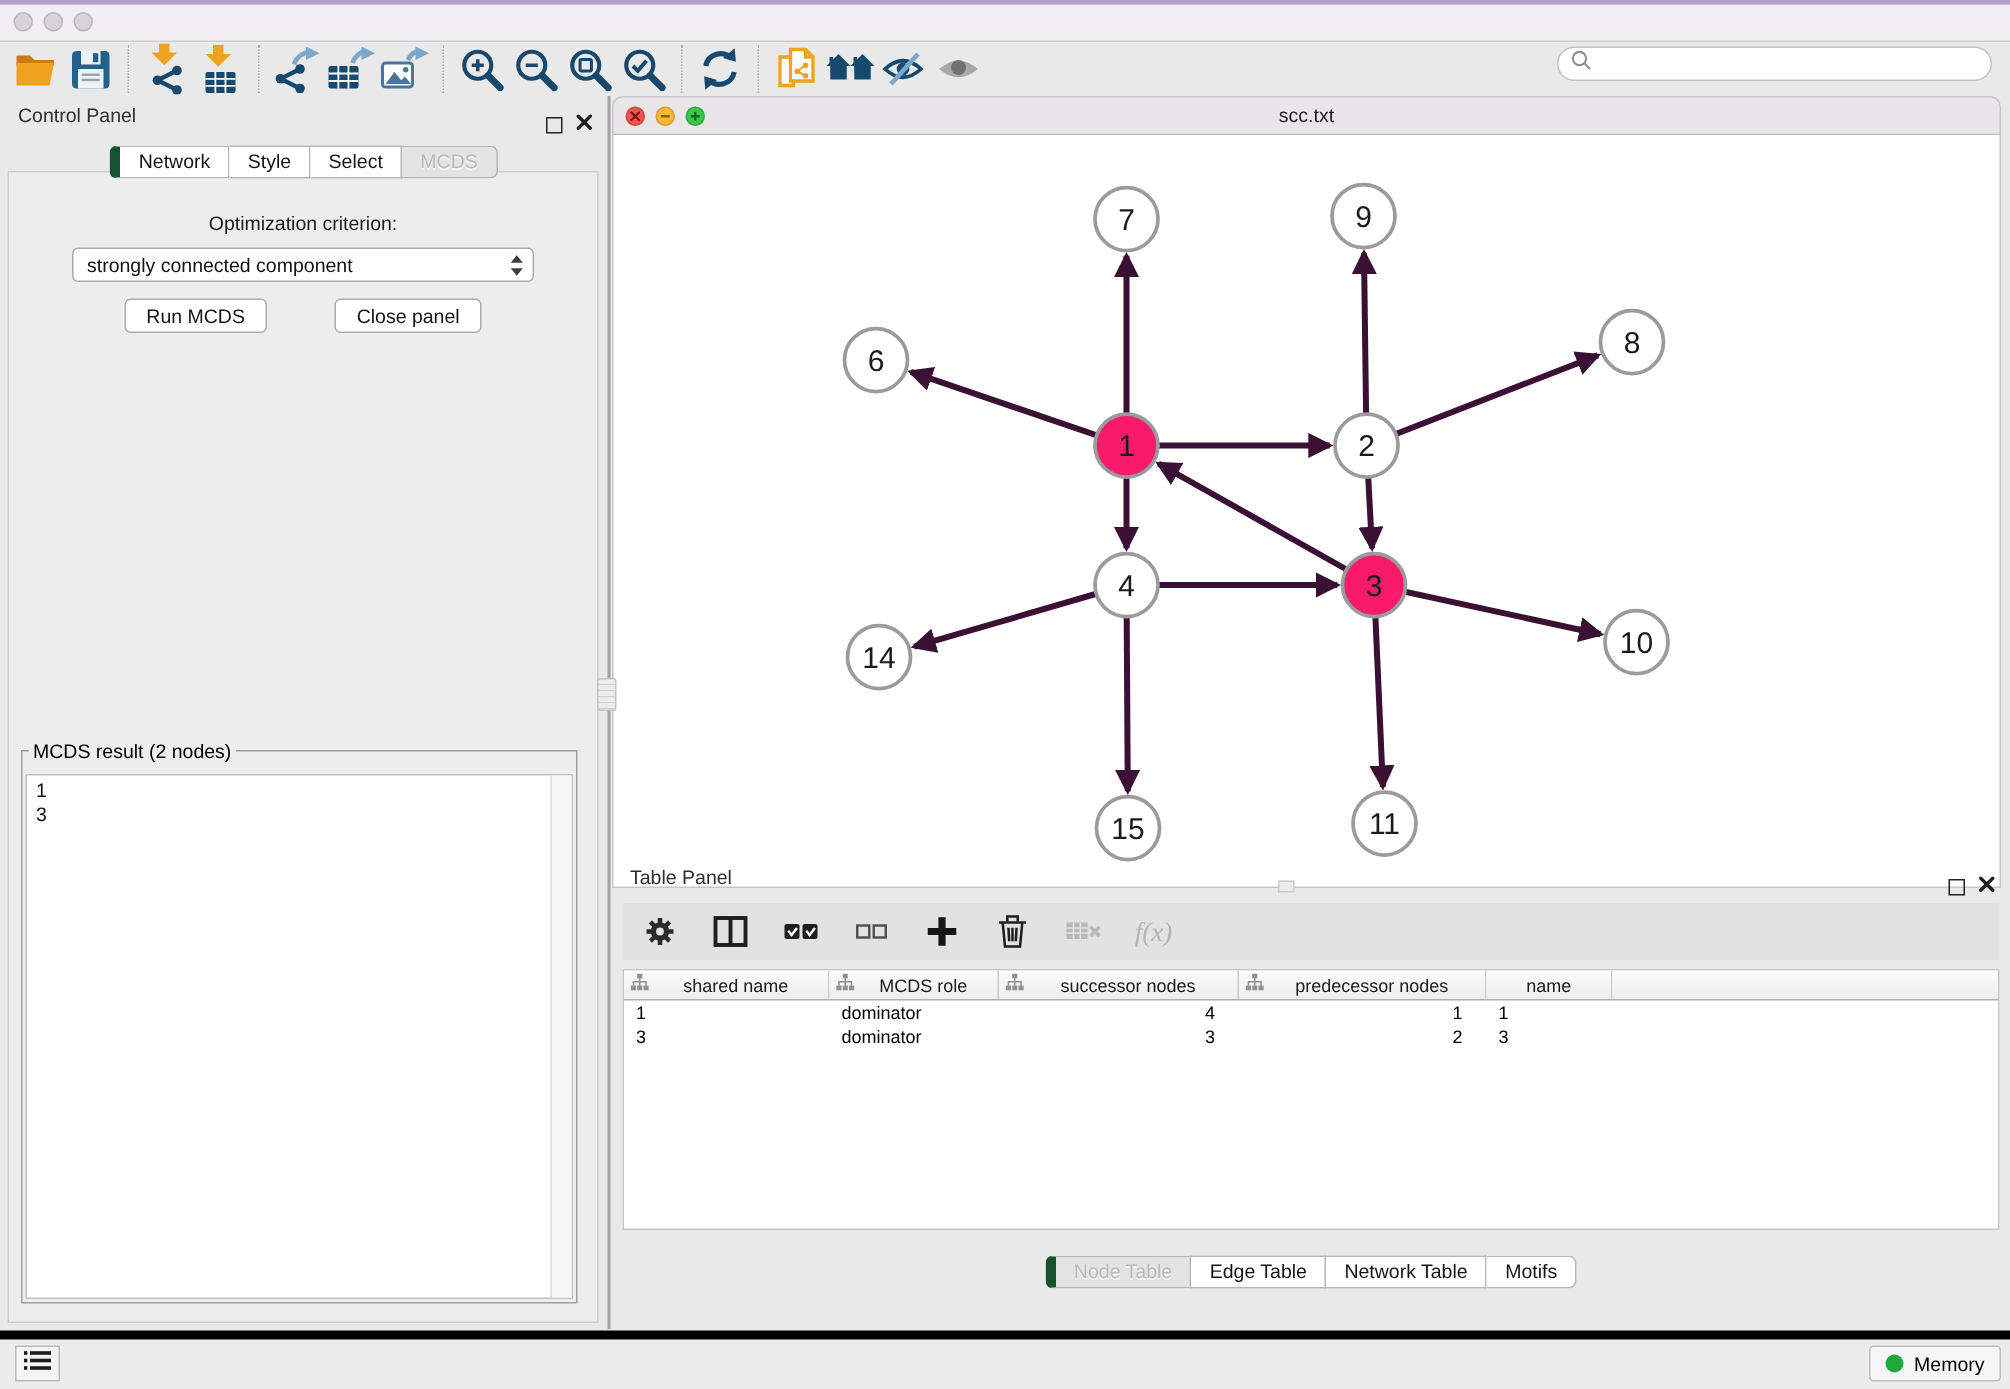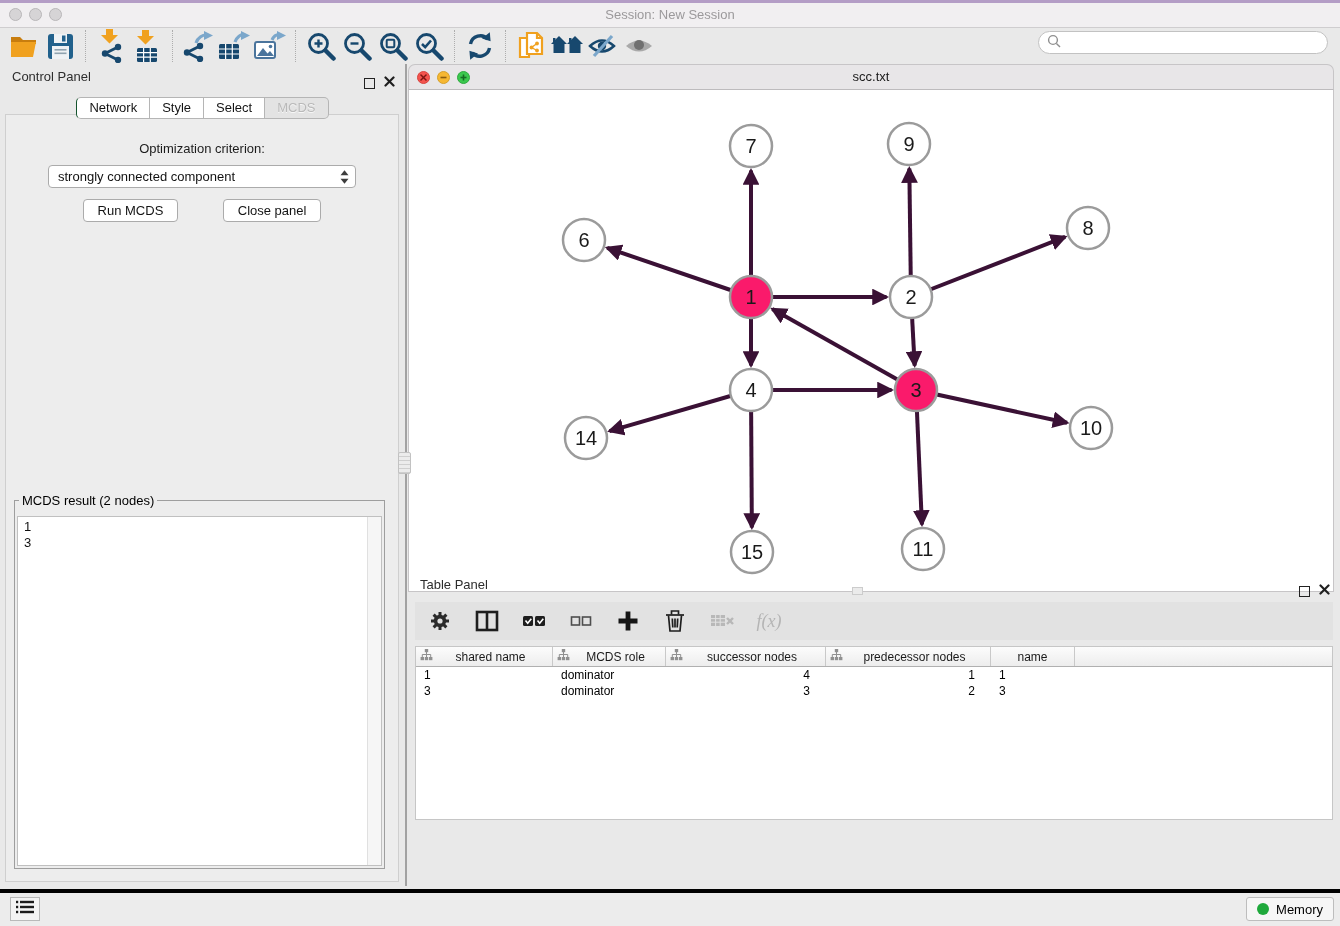--- a/index.html
+++ b/index.html
@@ -24,21 +24,21 @@
     display:flex; align-items:center; padding-left:8px; box-sizing:border-box; }
   .searchbox input { border:none; outline:none; flex:1; font-size:12px; background:transparent; margin-left:5px; font-family:"Liberation Sans",sans-serif; }
   
   .panel-header { height:26px; line-height:26px; font-size:13px; color:#2d2d2d; padding-left:12px; position:relative; }
   .panel-btns { position:absolute; right:10px; top:6px; display:flex; gap:9px; align-items:center; }
   .float-btn { width:9px; height:9px; border:1.6px solid #222; display:inline-block; background:transparent; }
   
   .segrow { text-align:center; white-space:nowrap; }
   .seg { display:inline-block; vertical-align:top; padding:2px 12px 3px; font-size:13px;
     background:#fff; border:1px solid #b5b5b5; border-left:none; color:#141414; position:relative; }
-  .seg.first { border-left:1px solid #14532d; border-radius:5px 0 0 5px; }
+  .seg.first { border-left:7px solid #14532d; border-radius:5px 0 0 5px; }
   .seg.last  { border-radius:0 5px 5px 0; }
   .seg.disabled { background:#e3e3e3; color:#b9b9b9; text-shadow:0 1px 0 #f7f7f7; }
   
   .control-panel { position:absolute; left:0; top:64px; width:405px; height:822px; }
   .cp-tabs { position:absolute; top:33px; left:0; width:100%; z-index:4; }
   .cp-box { position:absolute; left:5px; right:6px; top:50px; bottom:4px;
     background:#ededed; border:1px solid #cfcfcf; }
   .opt-label { margin-top:26px; text-align:center; font-size:13px; color:#1c1c1c; }
   .select { margin:9px auto 0; width:308px; height:23px; background:#fff;
     border:1px solid #ababab; border-radius:4px; display:flex; align-items:center;
@@ -87,38 +87,37 @@
   .thead { display:flex; height:19px; border-bottom:1px solid #b0b0b0; }
   .th { box-sizing:border-box; display:flex; align-items:center; padding:0 4px;
     border-right:1px solid #c9c9c9; background:linear-gradient(#fcfcfc,#ededed); font-size:12px; color:#1a1a1a; }
   .th .lbl { flex:1; text-align:center; }
   .th.filler { flex:1; border-right:none; }
   .tr { display:flex; height:16px; align-items:center; font-size:12px; color:#000; }
   .td { box-sizing:border-box; overflow:hidden; white-space:nowrap; }
   .tp-tabs { position:absolute; bottom:1px; width:100%; }
   
   .statusbar { position:absolute; left:0; right:0; bottom:0; height:33px;
-    background:#ececec; border-top:4px solid #000000; }
+    background:#ececec; border-top:6px solid #000000; }
   .list-btn { position:absolute; left:10px; top:4px; width:30px; height:24px;
     background:#f4f4f4; border:1px solid #b9b9b9; display:flex; align-items:center; justify-content:center; box-sizing:border-box; }
   .memory-btn { position:absolute; right:6px; top:4px; height:24px; padding:0 10px;
     display:flex; align-items:center; gap:7px; background:#f6f6f6; border:1px solid #bdbdbd;
     border-radius:3px; font-size:13px; box-sizing:border-box; color:#000; }
   .memory-dot { width:12px; height:12px; border-radius:50%; background:#1fa93c; }
 </style>
 </head>
 <body>
 
 <div class="titlebar">
   <div class="traffic">
     <span class="dot"></span>
     <span class="dot"></span>
     <span class="dot"></span>
   </div>
-  <div class="title-text">Session: New Session</div>
 </div>
 
 <div class="toolbar" id="main-toolbar">
     <div class="tbicon">
       <svg width="30" height="27" viewBox="0 0 30 27">
         <path fill="#c87d0e" d="M2 4h9l3 3h13v4H2z"></path>
         <path fill="#f0a11f" d="M2 24V9h25l-3 15z"></path>
       </svg>
     </div>
     <div class="tbicon">
@@ -548,20 +547,21 @@
         </div>
         <div class="tr">
           <div class="td" style="width: 137px; text-align: left; padding: 0px 0px 0px 8px; box-sizing: border-box;">3</div>
           <div class="td" style="width: 113px; text-align: left; padding: 0px 0px 0px 8px; box-sizing: border-box;">dominator</div>
           <div class="td" style="width: 160px; text-align: right; padding: 0px 16px 0px 0px; box-sizing: border-box;">3</div>
           <div class="td" style="width: 165px; text-align: right; padding: 0px 16px 0px 0px; box-sizing: border-box;">2</div>
           <div class="td" style="width: 84px; text-align: left; padding: 0px 0px 0px 8px; box-sizing: border-box;">3</div>
         </div>
       </div>
   </div>
+  <div class="segrow tp-tabs" id="tp-tabs"><span class="seg first disabled">Node Table</span><span class="seg">Edge Table</span><span class="seg">Network Table</span><span class="seg last">Motifs</span></div>
 </div>
 
 <div class="statusbar">
   <span class="list-btn">
     <span><svg width="18" height="14" viewBox="0 0 18 14">
           <g fill="#1c1c1c">
             <rect x="0" y="0.8" width="2.2" height="2.4"></rect>
             <rect x="4" y="0.8" width="14" height="2.4"></rect>
             <rect x="0" y="5.8" width="2.2" height="2.4"></rect>
             <rect x="4" y="5.8" width="14" height="2.4"></rect>

